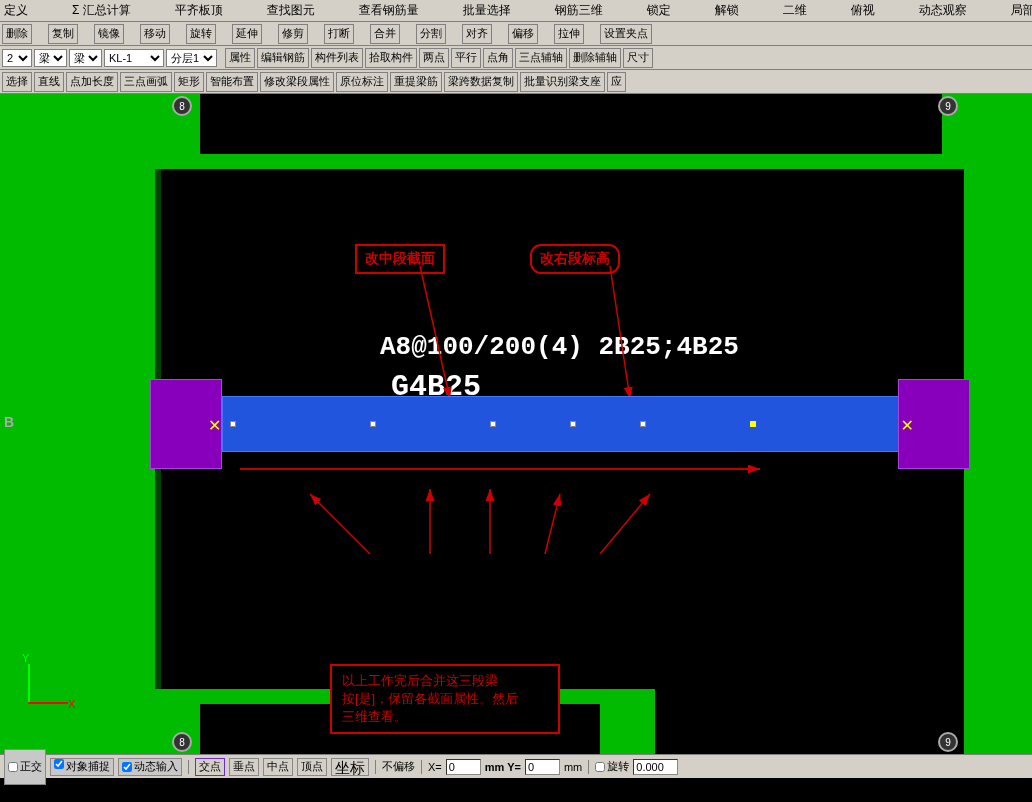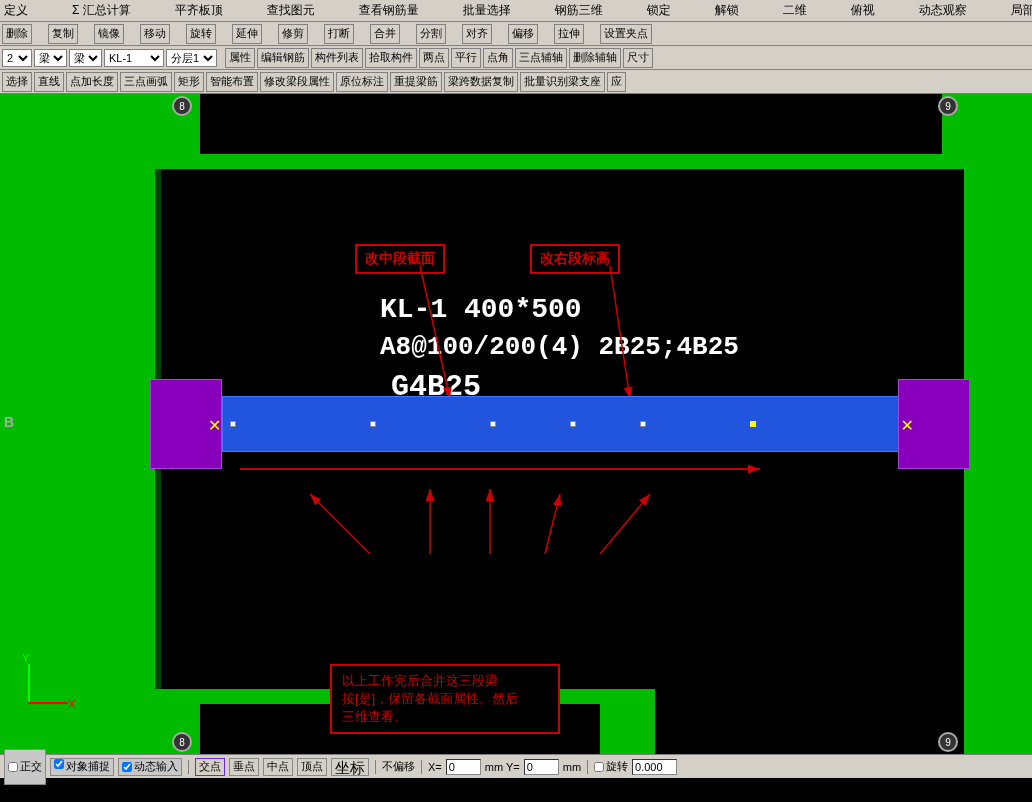--- a/index.html
+++ b/index.html
@@ -210,27 +210,26 @@
   </div>
   <div class="circle-marker" style="position:absolute;bottom:2px;left:172px;z-index:20;background:#333;border:2px solid #aaa;">
     <span>8</span>
   </div>
   <div class="circle-marker" style="position:absolute;bottom:2px;right:74px;z-index:20;background:#333;border:2px solid #aaa;">
     <span>9</span>
   </div>
 
   <div style="position:absolute;left:4px;top:calc(50% - 10px);color:#aaa;font-size:14px;font-weight:bold;z-index:20;">B</div>
 
-  <div class="canvas-label" style="top:200px;left:380px;font-size:28px;">KL-1 400*500</div>
   <div class="canvas-label" style="top:238px;left:380px;font-size:26px;">A8@100/200(4) 2B25;4B25</div>
   <div class="canvas-label" style="top:276px;left:391px;font-size:30px;">G4B25</div>
 
   <div class="annotation-box" style="top:150px;left:355px;font-size:14px;padding:4px 8px;">改中段截面</div>
 
-  <div class="annotation-box" style="top:150px;left:530px;font-size:14px;padding:4px 8px;">改右段标高</div>
+  <div class="annotation-box" style="top:150px;left:530px;font-size:14px;padding:4px 8px;border-radius:11px;">改右段标高</div>
 
 
   <div class="annotation-box-large" style="top:570px;left:330px;min-width:230px;">
     <div>以上工作完后合并这三段梁</div>
     <div>按[是]，保留各截面属性。然后</div>
     <div>三维查看。</div>
   </div>
 
   <svg id="arrow-svg">
 
@@ -278,21 +277,21 @@
   <button style="height:18px;font-size:11px;border:1px solid #6d28d9;background:#d4d0c8;padding:0 3px;cursor:pointer;">交点</button>
   <button style="height:18px;font-size:11px;border:1px solid #888;background:#d4d0c8;padding:0 3px;cursor:pointer;">垂点</button>
   <button style="height:18px;font-size:11px;border:1px solid #888;background:#d4d0c8;padding:0 3px;cursor:pointer;">中点</button>
   <button style="height:18px;font-size:11px;border:1px solid #888;background:#d4d0c8;padding:0 3px;cursor:pointer;">顶点</button>
   <button style="height:18px;font-size:15px;border:1px solid #888;background:#d4d0c8;padding:0 3px;cursor:pointer;">坐标</button>
   <span class="status-sep" style="width:1px;height:14px;background:#808080;"></span>
   <span class="status-item" style="font-size:11px;">不偏移</span>
   <span class="status-sep" style="width:1px;height:14px;background:#808080;"></span>
   <span class="status-item" style="font-size:11px;">X=</span>
   <input type="text" value="0" style="width: 35px; height: 16px; font-size: 11px; border: 1px inset rgb(136, 136, 136); padding: 0px 2px;">
-  <span class="status-item" style="font-size:11px;">mm Y=</span>
+  <span class="status-item" style="font-size:11px;font-weight:bold;">mm Y=</span>
   <input type="text" value="0" style="width: 35px; height: 16px; font-size: 11px; border: 1px inset rgb(136, 136, 136); padding: 0px 2px;">
   <span class="status-item" style="font-size:11px;">mm</span>
   <span class="status-sep" style="width:1px;height:14px;background:#808080;"></span>
   <div style="display:flex;align-items:center;gap:2px;">
     <input type="checkbox" style="width: 10px; height: 10px;">
     <span class="status-item" style="font-size:11px;">旋转</span>
   </div>
   <input type="text" value="0.000" style="width: 45px; height: 16px; font-size: 11px; border: 1px inset rgb(136, 136, 136); padding: 0px 2px;">
 </div>
 

